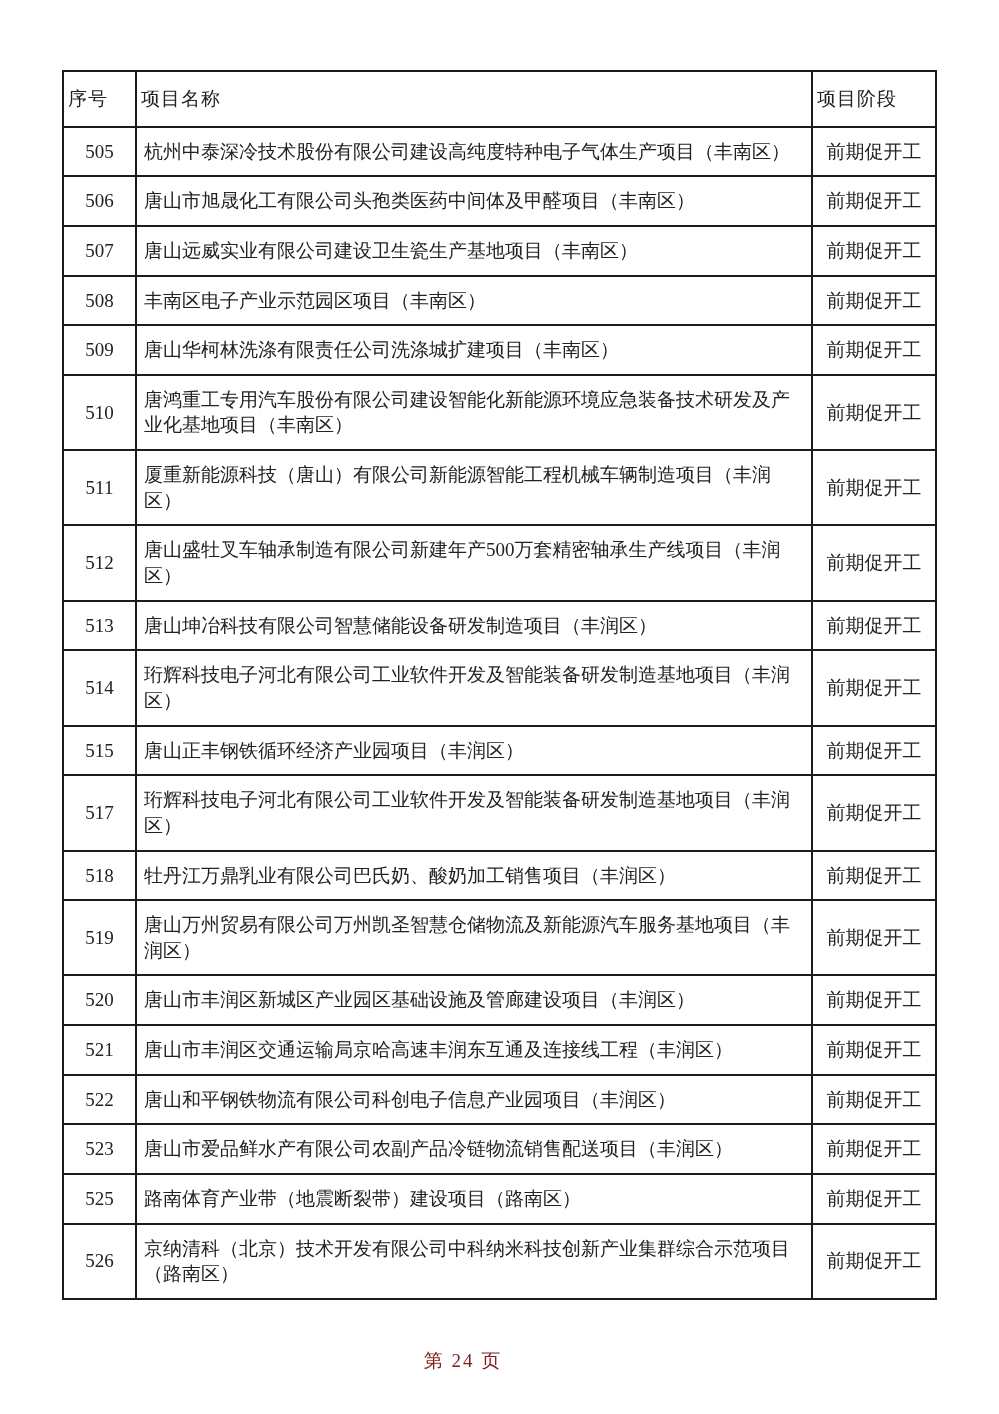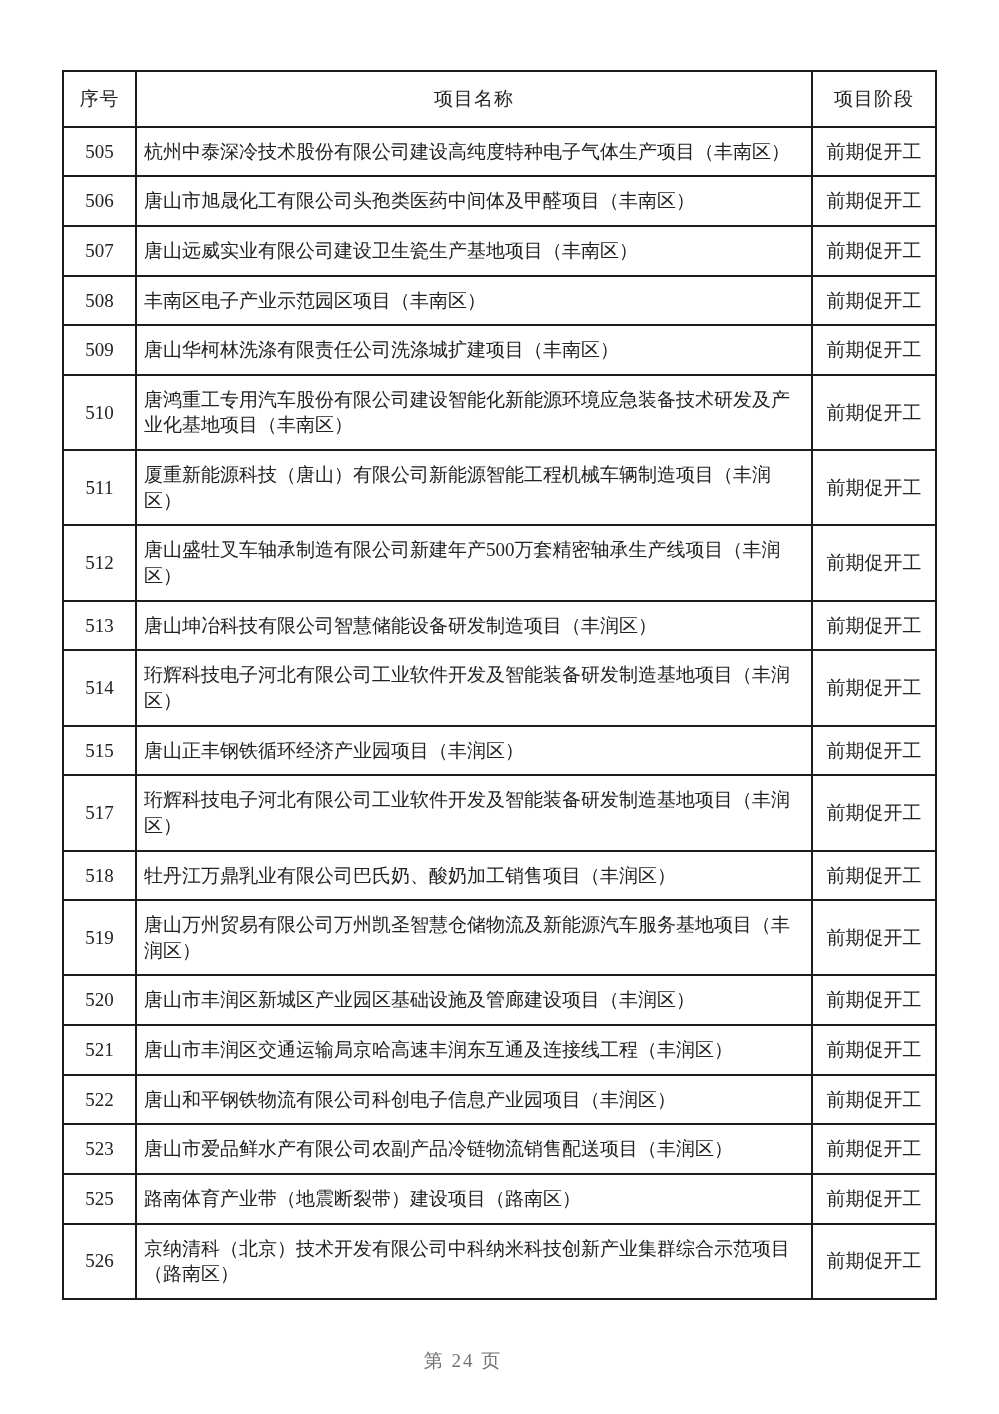--- a/index.html
+++ b/index.html
@@ -35,21 +35,21 @@
     font-size: 19px;
     line-height: 1.35;
     vertical-align: middle;
     color: #222222;
     font-weight: normal;
   }
   col.col-index { width: 73px; }
   col.col-name  { width: 676px; }
   col.col-stage { width: 124px; }
   table.project-table th {
-    text-align: center;
+    text-align: left;
     padding: 14px 4px;
     letter-spacing: 1px;
     border-radius: 14px;
   }
   td.cell-index {
     text-align: center;
     padding: 11px 0;
     font-family: "Liberation Serif", "DejaVu Serif", serif;
   }
   td.cell-name {
@@ -61,21 +61,21 @@
     padding: 11px 4px;
     white-space: nowrap;
   }
   .page-footer {
     position: absolute;
     left: 0;
     top: 1348px;
     width: 926px;
     text-align: center;
     font-size: 19px;
-    color: #737373;
+    color: #7f1d1d;
     letter-spacing: 2px;
   }
 </style>
 </head>
 <body>
 
 <div class="page">
 
   <table class="project-table">
     <colgroup>

